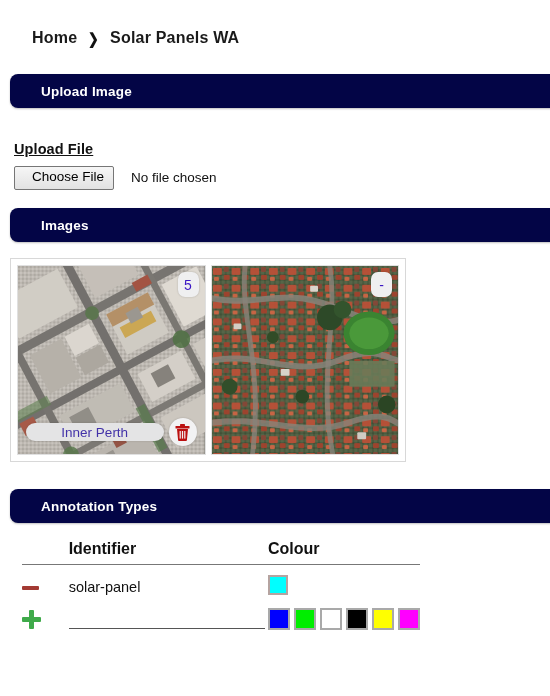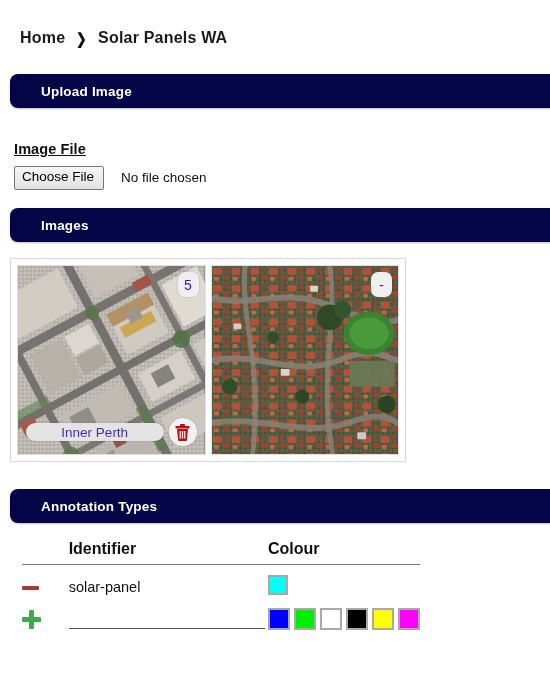--- a/index.html
+++ b/index.html
@@ -11,21 +11,21 @@
     height: 696px;
     background: #ffffff;
     font-family: "Liberation Sans", sans-serif;
     overflow: hidden;
     position: relative;
   }
 
   
   .breadcrumb {
     position: absolute;
-    left: 20px;
+    left: 32px;
     top: 29px;
     display: flex;
     align-items: center;
     gap: 10px;
     font-size: 16px;
     font-weight: bold;
     color: #1a1a1a;
     letter-spacing: .2px;
   }
   .breadcrumb .crumb-link { color: #1a1a1a; text-decoration: none; }
@@ -79,21 +79,21 @@
     display: flex;
     align-items: center;
   }
   .choose-file-btn {
     font-family: "Liberation Sans", sans-serif;
     font-size: 13.5px;
     color: #000;
     background: linear-gradient(#f6f6f6, #e2e2e2);
     border: 1px solid #767676;
     border-radius: 2px;
-    padding: 2px 9px 3px 7px;
+    padding: 2px 9px 3px 17px;
     line-height: 1.25;
     cursor: default;
   }
   .file-status {
     font-size: 13.5px;
     color: #111;
     margin-left: 17px;
   }
 
   
@@ -275,21 +275,21 @@
   <a class="crumb-link" href="#">Home</a>
   <span class="chevron">❯</span>
   <span class="crumb-current">Solar Panels WA</span>
 </div>
 
 <div class="section-bar" id="bar-upload">
   <span class="section-title">Upload Image</span>
 </div>
 
 <div class="upload-block">
-  <span class="upload-label">Image File</span>
+  <span class="upload-label">Upload File</span>
   <div class="file-row">
     <button class="choose-file-btn">Choose File</button>
     <span class="file-status">No file chosen</span>
   </div>
 </div>
 
 <div class="section-bar" id="bar-images">
   <span class="section-title">Images</span>
 </div>
 

